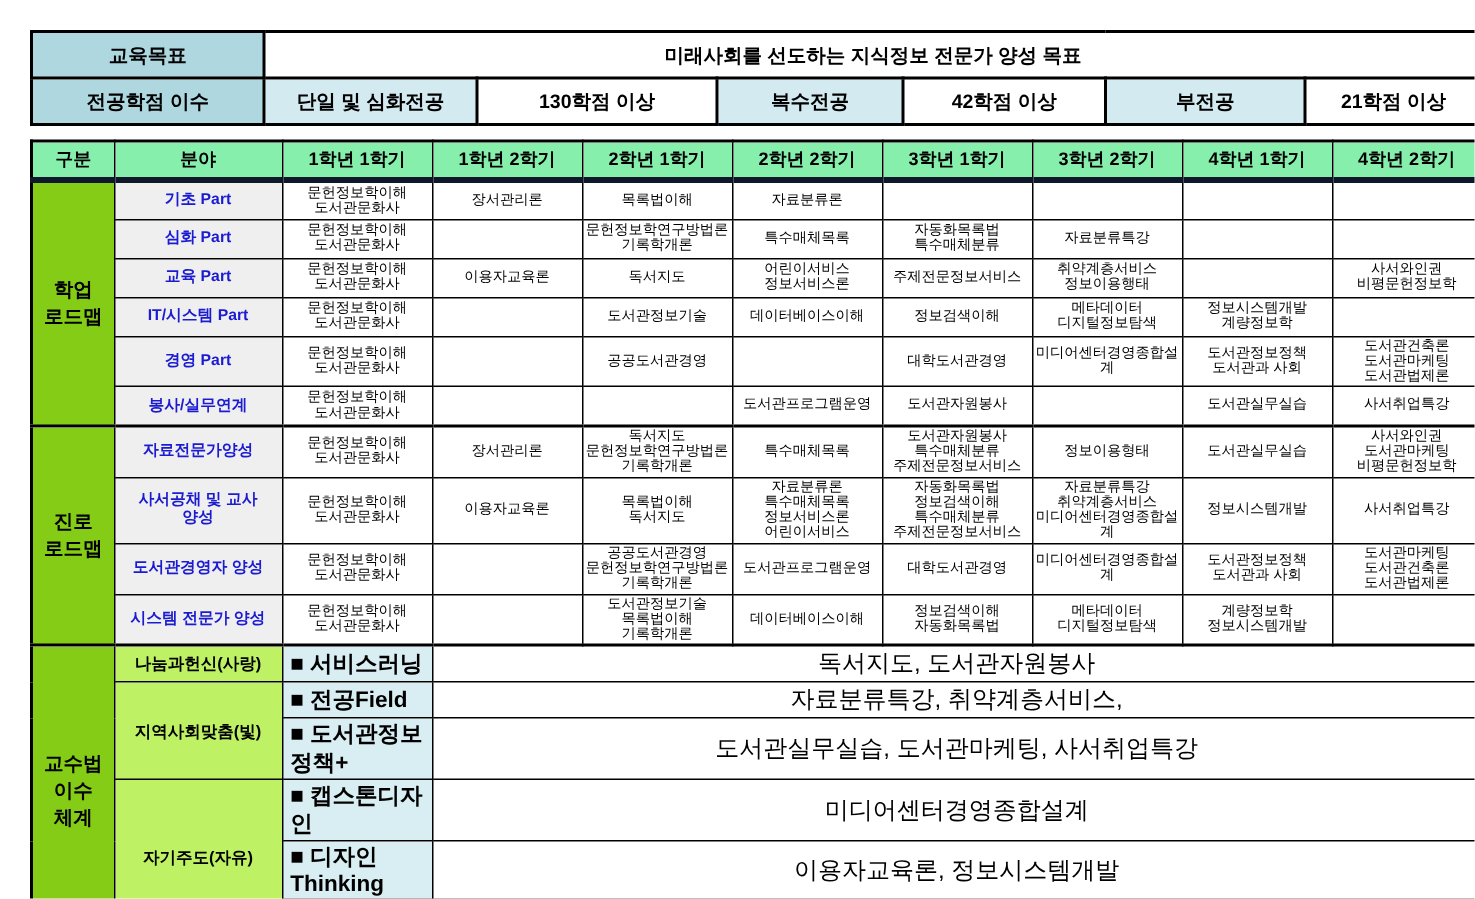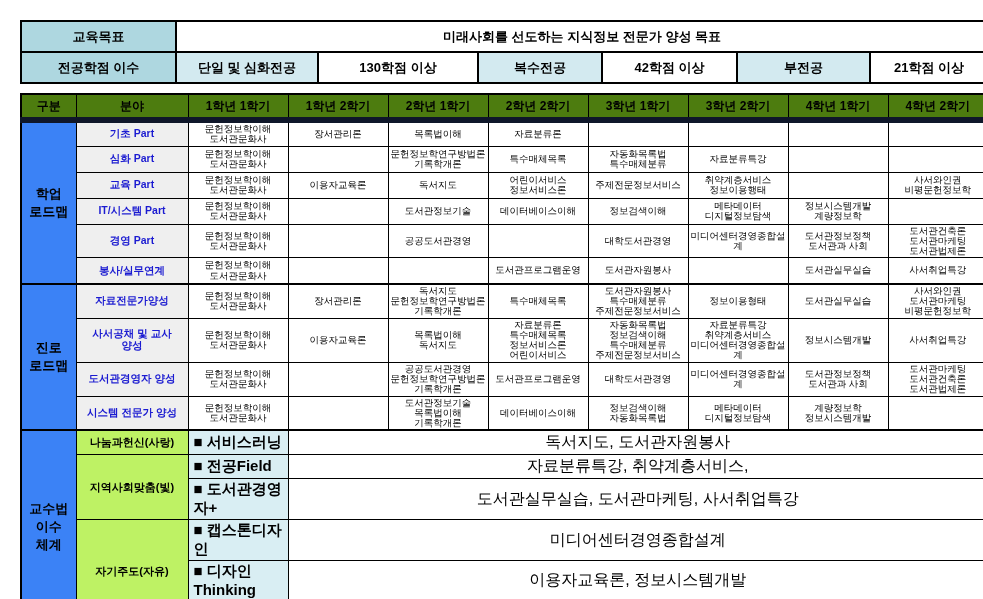--- a/index.html
+++ b/index.html
@@ -15,24 +15,24 @@
     vertical-align:middle; white-space:pre-line; overflow:hidden;
   }
   
   .top-table { margin-bottom:9px; }
   .top-table td { border:2px solid #000; height:31px; font-weight:bold; font-size:13px; }
   .c-cyan  { background:#aed7e0; }
   .c-cyan2 { background:#d3eaf0; }
   
   .main-table { border:2px solid #000; margin-bottom:7px; }
   .main-table .hdr th {
-    background:#4d7c0f; font-size:12px; font-weight:bold; height:26px;
-    border-bottom:6px solid #0f172a;
+    background:#86efac; font-size:12px; font-weight:bold; height:26px;
+    border-bottom:4px solid #0f172a;
   }
-  .sec   { background:#3b82f6; font-weight:bold; font-size:13px; }
+  .sec   { background:#84cc16; font-weight:bold; font-size:13px; }
   .field { background:#efefef; color:#1b1bd1; font-weight:bold; font-size:10.5px; line-height:1.1; }
   .course { font-size:9.5px; line-height:1.08; }
   tr.h26 td { height:26px;margin-left:41px; }
   tr.h34 td { height:34px; }
   tr.h44 td { height:44px; }
   tr.h17 td { height:17px; }
   tr.sep td { border-top:2px solid #000; }
   .pfield { background:#bef264; font-weight:bold; font-size:11px; color:#000; }
   .method { background:#d9eef3; text-align:left; font-weight:bold; font-size:15px; padding-left:5px; }
   .pcourses { font-size:16px; }
@@ -270,21 +270,21 @@
       <td class="pfield">나눔과헌신(사랑)</td>
       <td class="method">■ 서비스러닝</td>
       <td class="pcourses" colspan="7">독서지도, 도서관자원봉사</td>
     </tr>
     <tr class="h17">
       <td class="pfield" rowspan="2">지역사회맞춤(빛)</td>
       <td class="method">■ 전공Field</td>
       <td class="pcourses" colspan="7">자료분류특강, 취약계층서비스,</td>
     </tr>
     <tr class="h17">
-      <td class="method">■ 도서관경영자+</td>
+      <td class="method">■ 도서관정보정책+</td>
       <td class="pcourses" colspan="7">도서관실무실습, 도서관마케팅, 사서취업특강</td>
     </tr>
     <tr class="h17">
       <td class="pfield" rowspan="3">자기주도(자유)</td>
       <td class="method">■ 캡스톤디자인</td>
       <td class="pcourses" colspan="7">미디어센터경영종합설계</td>
     </tr>
     <tr class="h17">
       <td class="method">■ 디자인Thinking</td>
       <td class="pcourses" colspan="7">이용자교육론, 정보시스템개발</td>

